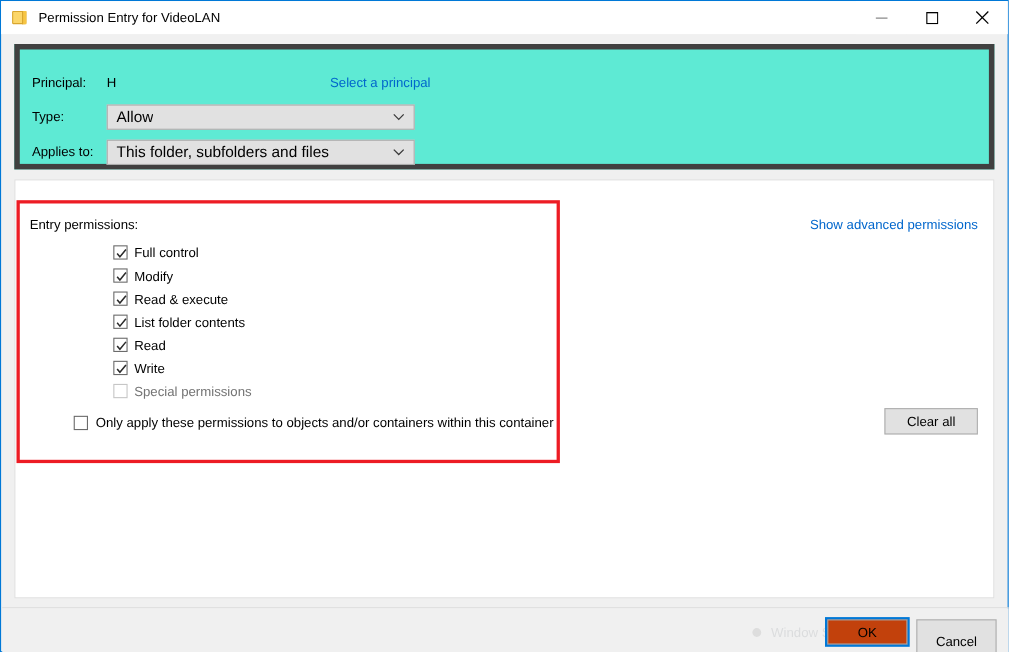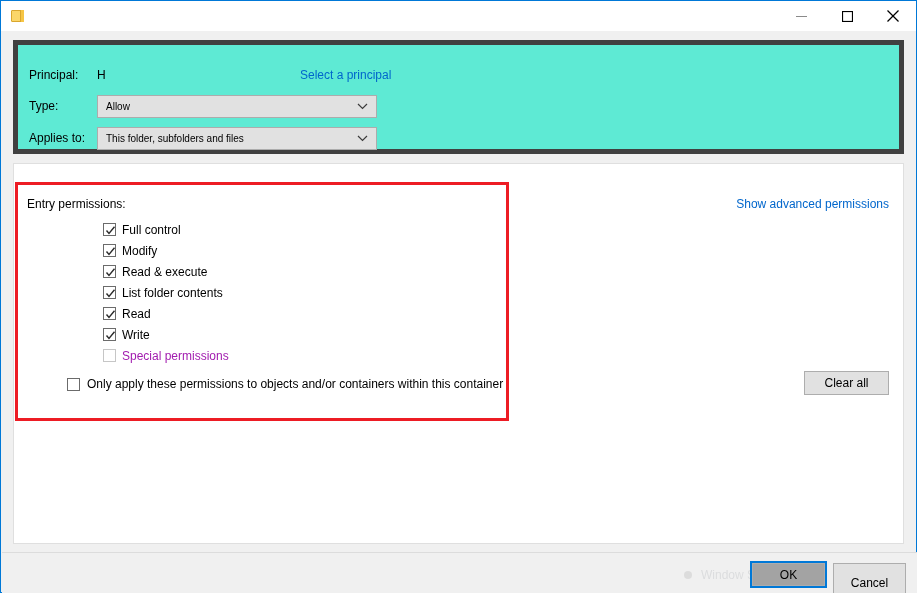--- a/index.html
+++ b/index.html
@@ -120,21 +120,21 @@
     background: #e1e1e1;
     border: 1px solid #acacac;
     display: flex;
     align-items: center;
     cursor: default;
   }
   .combo-type    { width: 280px; }
   .combo-applies { width: 280px; }
   .combo-text {
     padding-left: 8px;
-    font-size: 10px;
+    font-size: 14px;
     color: #000000;
     white-space: nowrap;
     overflow: hidden;
   }
   .combo-arrow {
     position: absolute;
     right: 8px; top: 0; bottom: 0;
     display: flex;
     align-items: center;
   }
@@ -174,21 +174,21 @@
     width: 13px; height: 13px;
     border: 1px solid #6b6b6b;
     background: #ffffff;
     position: relative;
     flex: 0 0 auto;
     margin-right: 6px;
   }
   .cb.disabled { border-color: #c6c6c6; background: #ffffff; }
   .cb svg { position: absolute; left: 1px; top: 1px; display: block; }
   .perm-text { font-size: 12px; color: #000000; white-space: nowrap; }
-  .perm-text.disabled { color: #a21caf; }
+  .perm-text.disabled { color: #737373; }
 
   .only-apply-row {
     position: absolute;
     left: 13px; top: 213px;
     display: flex;
     align-items: center;
     margin-left: 40px;
   }
   .only-apply-row .cb { margin-right: 7px; }
 
@@ -229,21 +229,21 @@
   .footer {
     position: absolute;
     left: 1px; top: 552px;
     width: 915px; height: 40px;
     background: #f0f0f0;
   }
   .btn-ok {
     position: absolute;
     left: 751px; top: 562px;
     width: 73px; height: 23px;
-    background: #a3a3a3;
+    background: #c2410c;
     border: 1px solid #adadad;
     outline: 2px solid #0078d7;
     z-index: 4;
   }
   .btn-cancel {
     position: absolute;
     left: 832px; top: 562px;
     width: 73px; height: 40px;
   }
 
@@ -272,20 +272,21 @@
 </style>
 </head>
 <body>
 
 <div class="window">
 
   <div class="titlebar">
     <div class="title-icon">
       <div class="folder-glyph"></div>
     </div>
+    <div class="title-text">Permission Entry for VideoLAN</div>
     <div class="win-controls">
       <div class="win-btn">
         <svg width="11" height="11" viewBox="0 0 11 11">
             <line x1="0" y1="5.5" x2="11" y2="5.5" stroke="#8a8a8a" stroke-width="1"></line>
           </svg>
       </div>
       <div class="win-btn">
         <svg width="11" height="11" viewBox="0 0 11 11">
             <rect x="0.5" y="0.5" width="10" height="10" fill="none" stroke="#000000" stroke-width="1.2"></rect>
           </svg>

